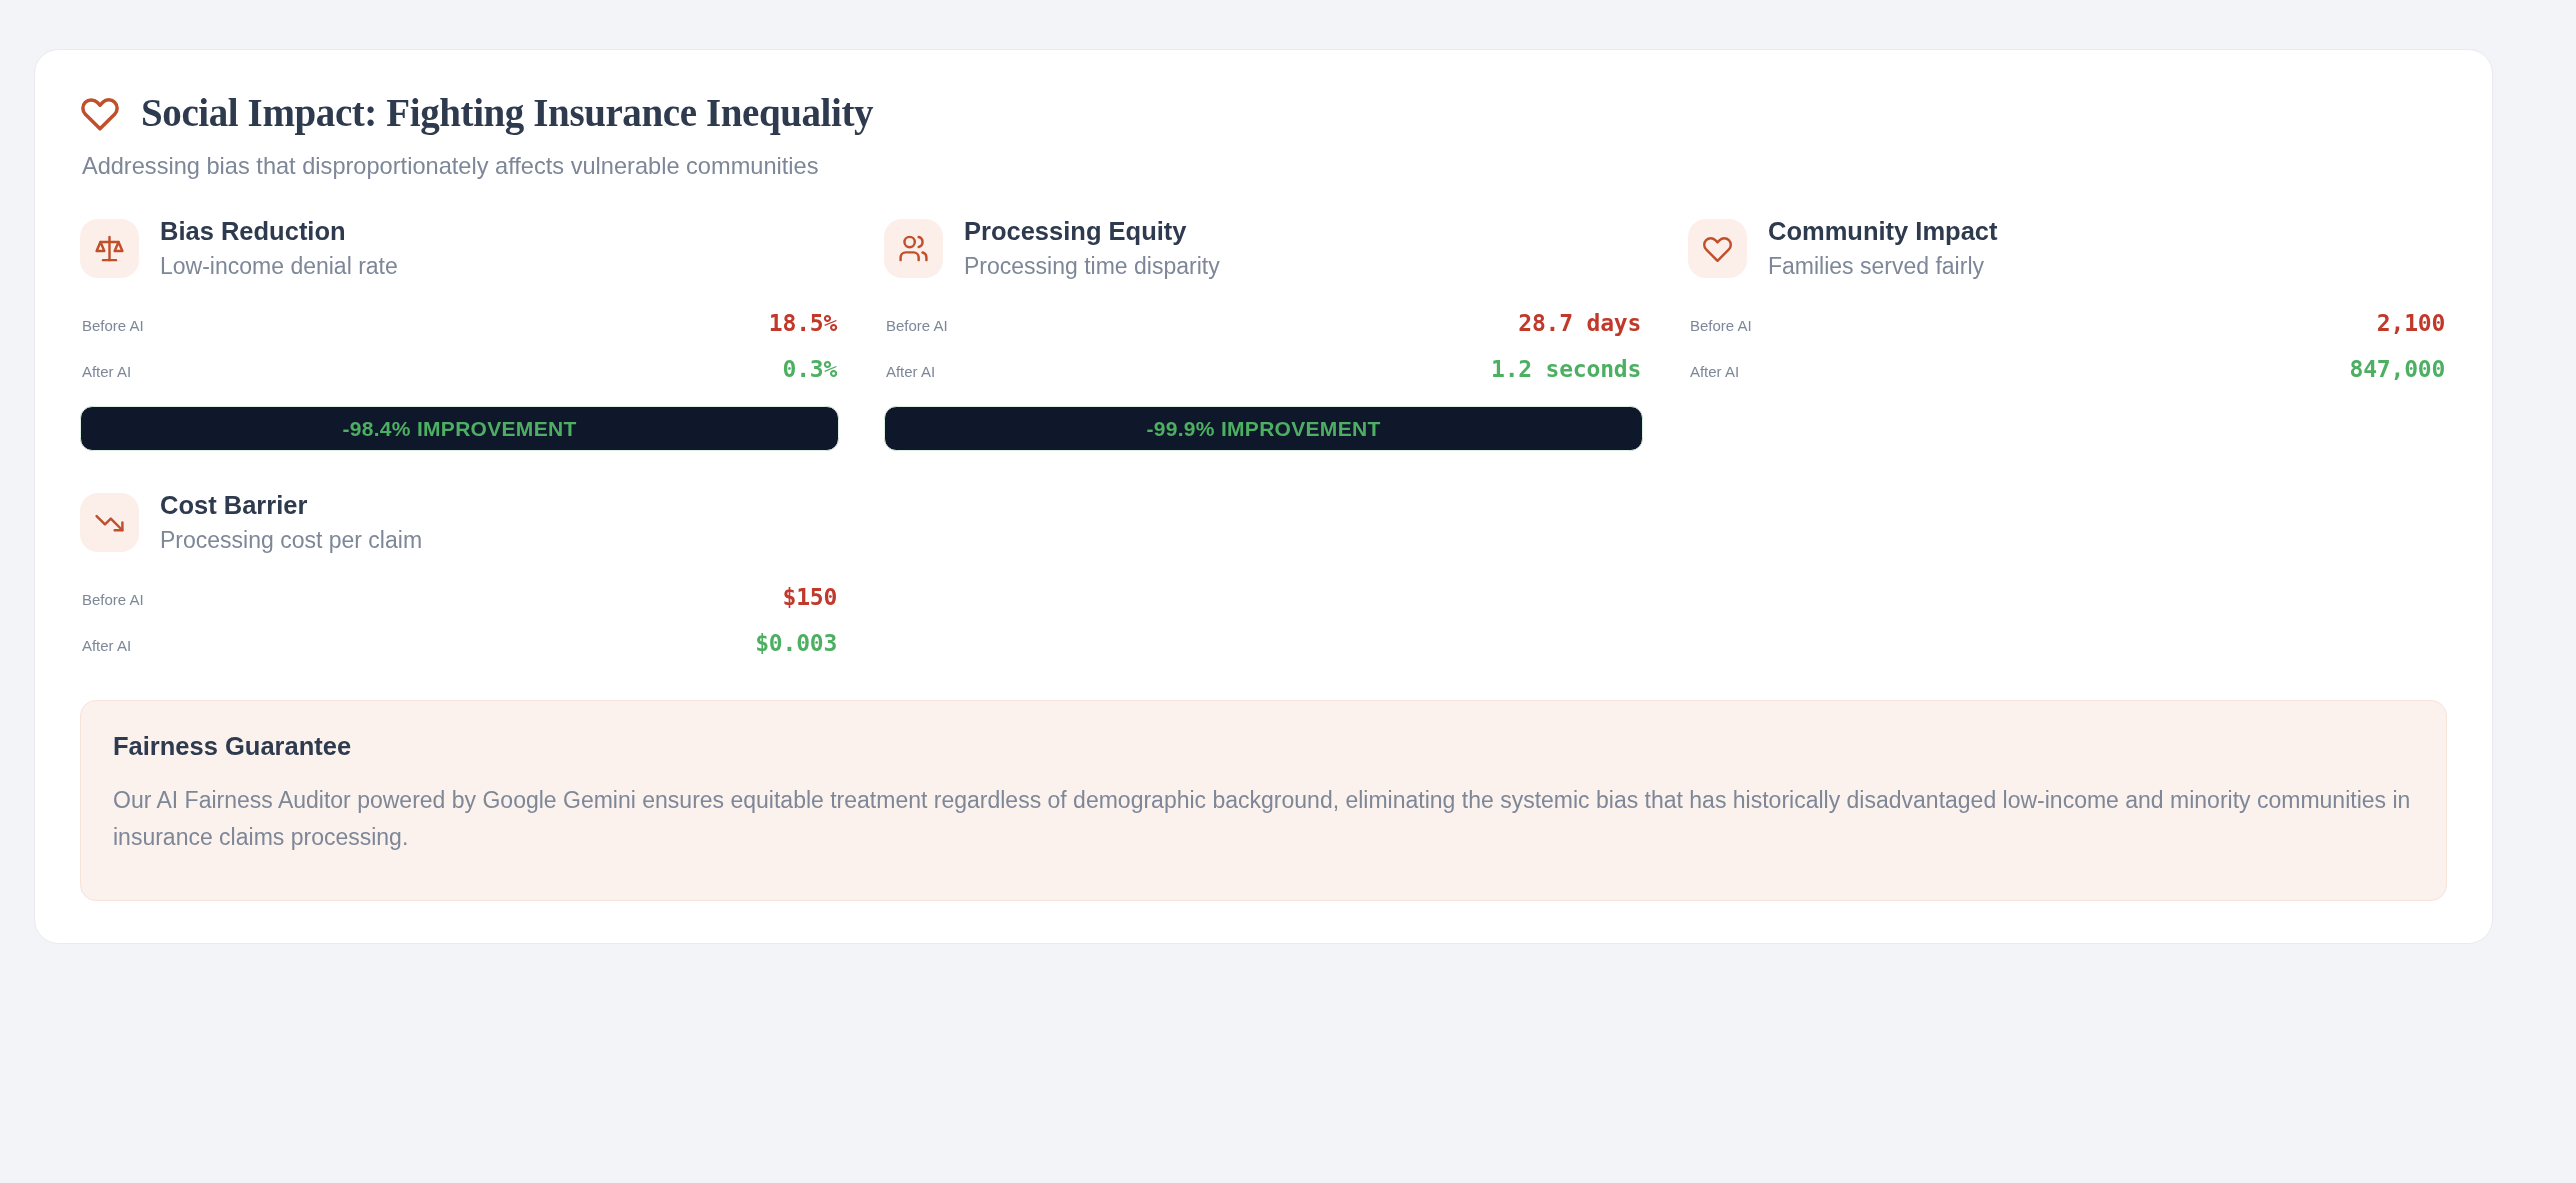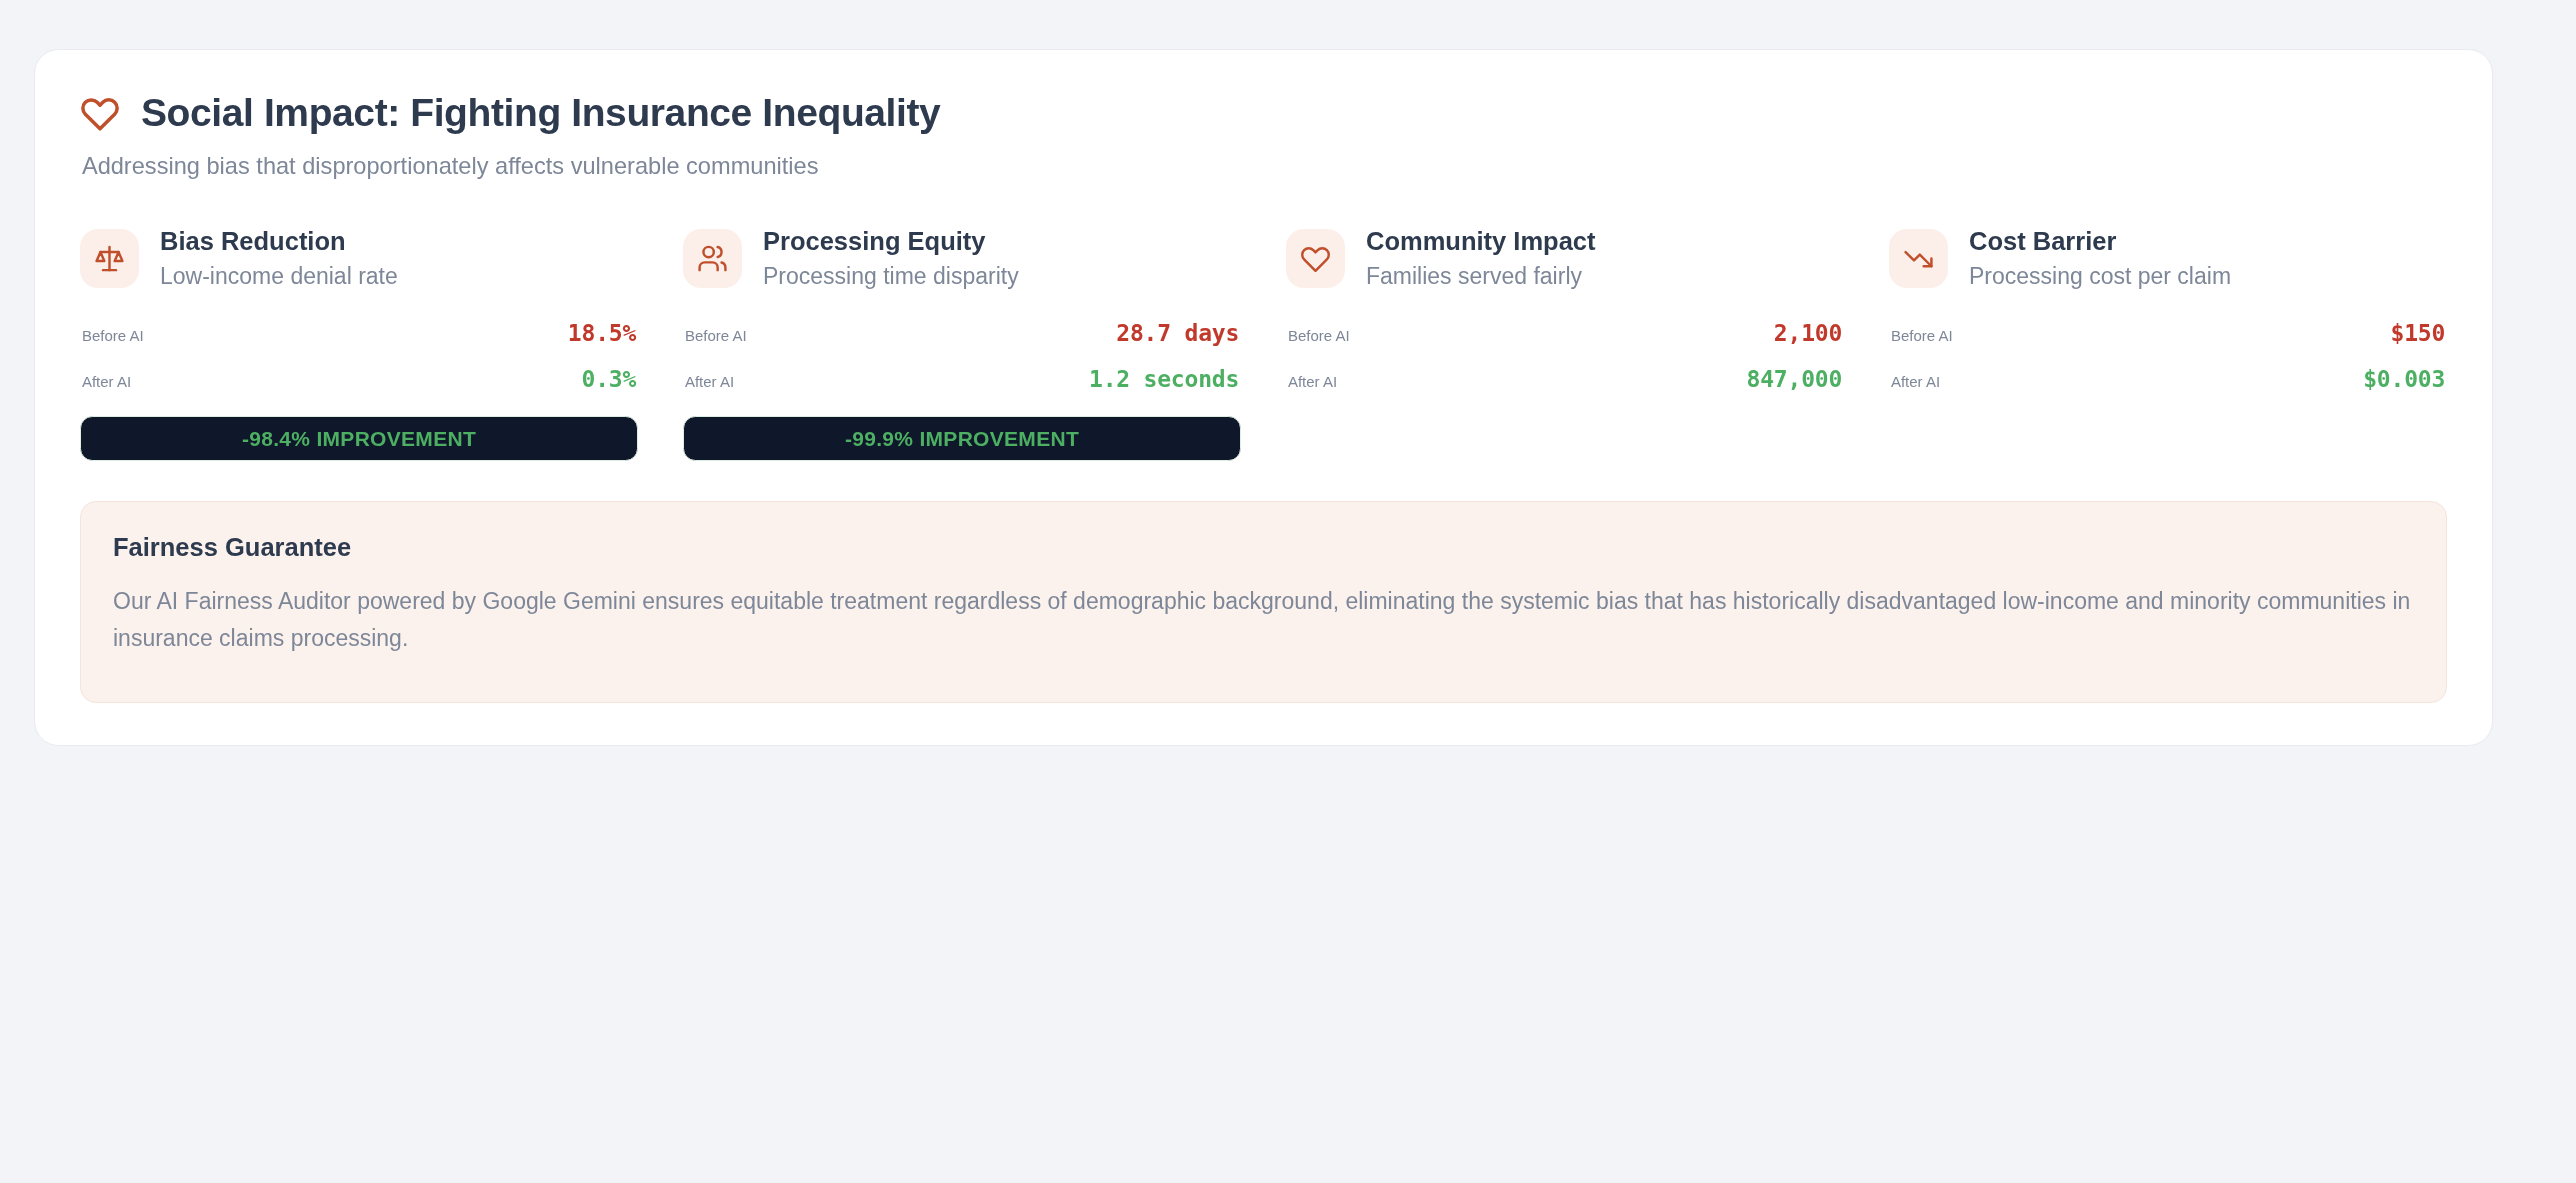--- a/index.html
+++ b/index.html
@@ -31,35 +31,36 @@
   .panel-header { display: flex; align-items: center; gap: 21px; }
 
   .title-heart { width: 40px; height: 40px; flex: 0 0 40px; display: block; }
 
   .panel-title {
     font-size: 39px;
     font-weight: bold;
     color: #2e3a4e;
     letter-spacing: -0.4px;
     line-height: 1.1;
+    font-family: Liberation Serif, serif;
   }
 
   .panel-subtitle {
     margin-top: 16px;
     margin-left: 1.9px;
     font-size: 23.6px;
     color: #7d8798;
     line-height: 1.3;
   }
 
   
   .metrics-grid {
-    margin-top: 44px;
+    margin-top: 34px;
     display: grid;
-    grid-template-columns: 1fr 1fr 1fr 1fr;
+    grid-template-columns: 1fr 1fr 1fr;
     column-gap: 45px;
     row-gap: 38px;
   }
 
   .metric-card { display: block; }
 
   .metric-head { display: flex; align-items: center; gap: 21px; }
 
   .metric-icon-tile {
     width: 59px; height: 59px; flex: 0 0 59px;

